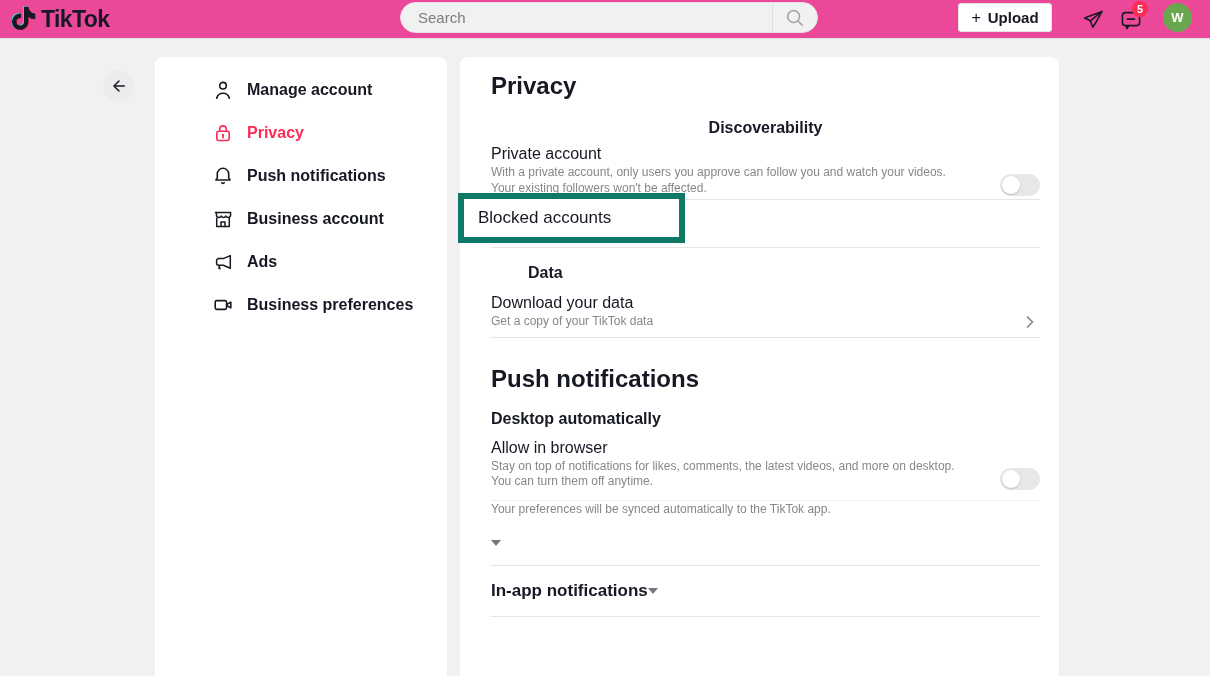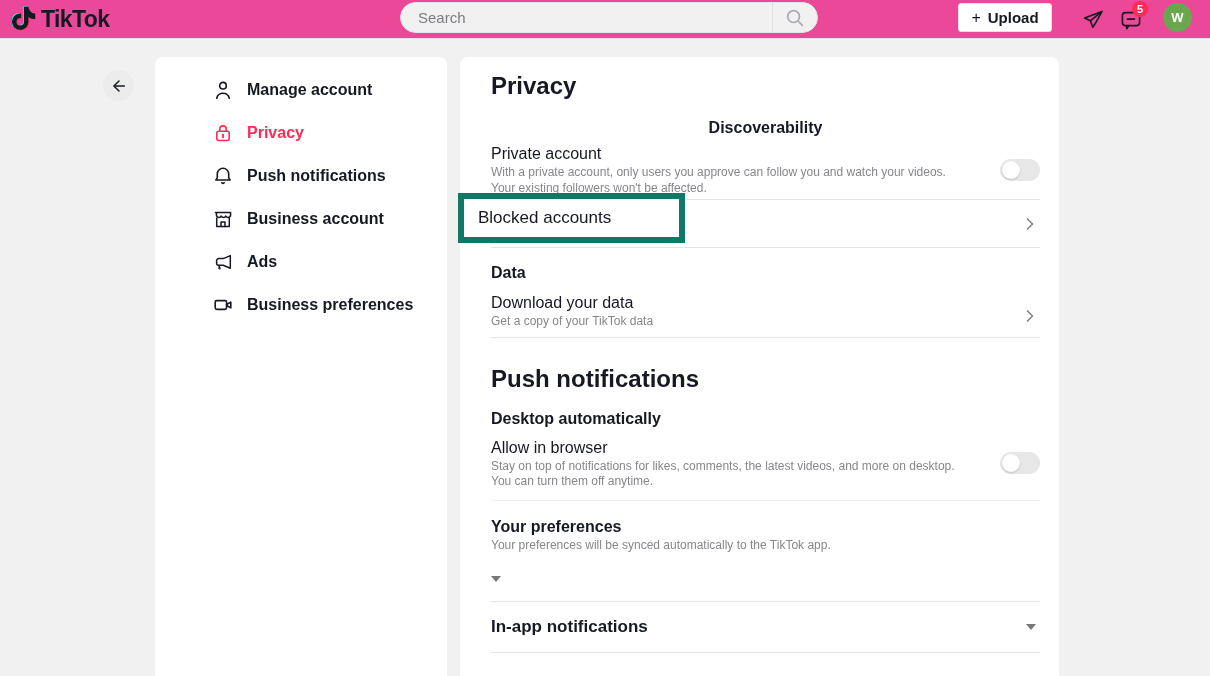--- a/index.html
+++ b/index.html
@@ -77,22 +77,22 @@
   
   .main-panel{
     position:absolute;left:460px;top:57px;width:599px;height:619px;
     background:#fff;border-radius:8px 8px 0 0;
     padding:14px 19px 0 31px;z-index:2;
   }
   h1.page-h{font-size:24px;font-weight:700;line-height:30px;}
   h2.sec-h{font-size:16px;font-weight:700;line-height:21px;}
   .item-label{font-size:16px;font-weight:400;line-height:21px;color:#161823;}
   .item-desc{font-size:12px;line-height:15.5px;color:#86878b;max-width:478px;margin-top:1px;}
-  .row{display:flex;justify-content:space-between;align-items:center;}
-  .row-center{display:flex;justify-content:space-between;align-items:center;}
+  .row{display:flex;justify-content:space-between;align-items:flex-end;}
+  .row-center{display:flex;justify-content:flex-start;align-items:center;}
   hr.div{border:none;border-top:1px solid #e5e5e6;height:0;}
   hr.div-light{border:none;border-top:1px solid #f0f0f1;height:0;}
   .toggle{
     width:40px;height:22px;border-radius:12px;background:#e7e7e8;position:relative;
     flex:none;cursor:pointer;margin-top:0;
   }
   .toggle::after{
     content:"";position:absolute;left:2px;top:2px;width:18px;height:18px;border-radius:50%;
     background:#fff;box-shadow:0 1px 2px rgba(0,0,0,.18);
   }
@@ -100,21 +100,21 @@
   .tri{
     width:0;height:0;border-left:5px solid transparent;border-right:5px solid transparent;
     border-top:6px solid #76777b;flex:none;margin-right:4px;cursor:pointer;
   }
   .in-app-h{font-size:17px;font-weight:700;}
   
   .mt-disc{margin-top:16px;text-align:center;}
   .mt-priv{margin-top:5px;}
   .mt-div1{margin-top:3px;}
   .blocked-row{height:47px;}
-  .mt-data{margin-top:14px;}
+  .mt-data{margin-top:14px;margin-left:37px;}
   .mt-dl{margin-top:9px;}
   .mt-div2{margin-top:7px;}
   .mt-push{margin-top:26px;}
   .mt-desk{margin-top:14px;}
   .mt-allow{margin-top:8px;}
   .mt-div3{margin-top:10px;}
   .mt-pref{margin-top:15px;}
   .mt-inter{margin-top:11px;}
   .mt-div4{margin-top:19px;}
   .inapp-row{height:50px;}
@@ -299,21 +299,20 @@
   <div class="row mt-allow">
     <div>
       <div class="item-label">Allow in browser</div>
       <div class="item-desc">Stay on top of notifications for likes, comments, the latest videos, and more on desktop. You can turn them off anytime.</div>
     </div>
     <div class="toggle"></div>
   </div>
 
   <hr class="div-light mt-div3">
 
-  <h2 class="sec-h mt-pref">Your preferences</h2>
   <div class="item-desc">Your preferences will be synced automatically to the TikTok app.</div>
 
   <div class="row mt-inter">
     <span class="tri" style="margin-top:12px"></span>
   </div>
 
   <hr class="div mt-div4">
 
   <div class="row-center inapp-row">
     <div class="in-app-h">In-app notifications</div>

